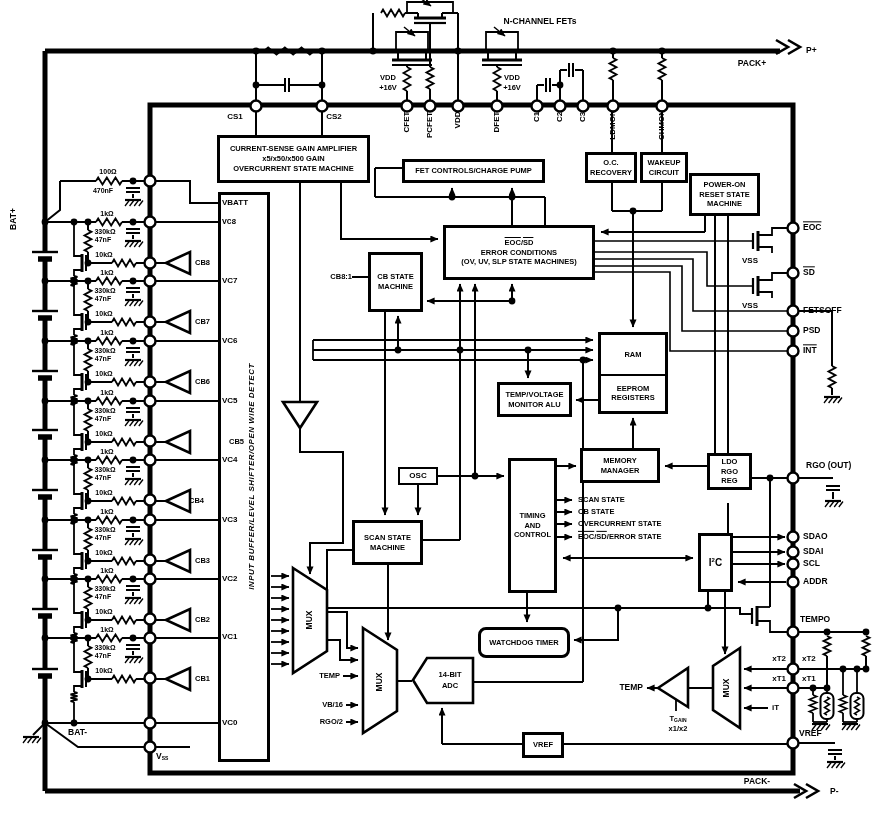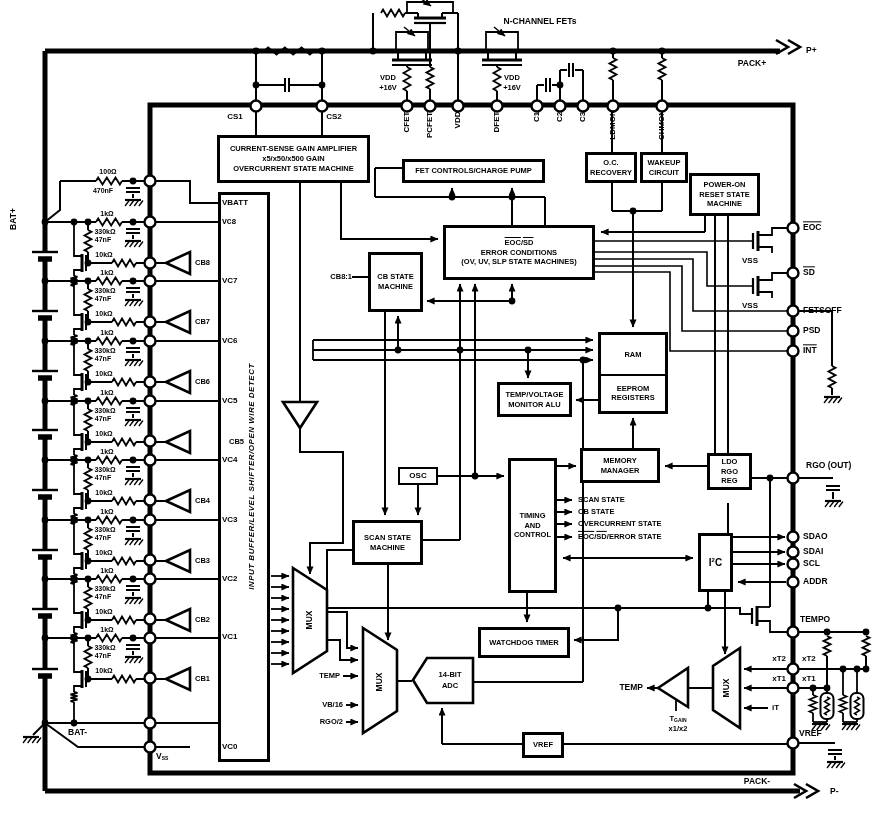--- a/index.html
+++ b/index.html
@@ -746,21 +746,21 @@
       <div>MACHINE</div>
     </div>
     <div class="bx" style="left:707px;top:453px;width:45px;height:37px;">
       <div>LDO</div>
       <div>RGO</div>
       <div>REG</div>
     </div>
     <div class="bx" style="left:698px;top:533px;width:35px;height:59px;font-size:10px;">
       <div><span>I</span><sup class="sp">2</sup><span>C</span></div>
     </div>
-    <div class="bx" style="left:478px;top:627px;width:92px;height:31px;">
+    <div class="bx" style="left:478px;top:627px;width:92px;height:31px;border-radius:8px;">
       <div>WATCHDOG TIMER</div>
     </div>
     <div class="bx" style="left:522px;top:732px;width:42px;height:26px;">
       <div>VREF</div>
     </div>
 
     <div class="lb s85 rot" style="left:310px;top:620px;">MUX</div>
     <div class="lb s85 rot" style="left:380px;top:682px;">MUX</div>
     <div class="lb s85 rot" style="left:727px;top:688px;">MUX</div>
     <div class="lb s75" style="left:450px;top:675px;">14-BIT</div>
@@ -832,21 +832,21 @@
       <div class="lb s75 la-l" style="left: 195px; top: 382px;">CB6</div>
       <div class="lb " style="left: 107px; top: 393px;">1kΩ</div>
       <div class="lb " style="left: 105px; top: 411px;">330kΩ</div>
       <div class="lb " style="left: 103px; top: 419px;">47nF</div>
       <div class="lb " style="left: 104px; top: 434px;">10kΩ</div>
       <div class="lb s75 la-l" style="left: 195px; top: 442px; margin-left: 34px;">CB5</div>
       <div class="lb " style="left: 107px; top: 452px;">1kΩ</div>
       <div class="lb " style="left: 105px; top: 470px;">330kΩ</div>
       <div class="lb " style="left: 103px; top: 478px;">47nF</div>
       <div class="lb " style="left: 104px; top: 493px;">10kΩ</div>
-      <div class="lb s75 la-l" style="left: 195px; top: 501px; text-align: right;">CB4</div>
+      <div class="lb s75 la-l" style="left: 189px; top: 501px; text-align: right;">CB4</div>
       <div class="lb " style="left: 107px; top: 512px;">1kΩ</div>
       <div class="lb " style="left: 105px; top: 530px;">330kΩ</div>
       <div class="lb " style="left: 103px; top: 538px;">47nF</div>
       <div class="lb " style="left: 104px; top: 553px;">10kΩ</div>
       <div class="lb s75 la-l" style="left: 195px; top: 561px;">CB3</div>
       <div class="lb " style="left: 107px; top: 571px;">1kΩ</div>
       <div class="lb " style="left: 105px; top: 589px;">330kΩ</div>
       <div class="lb " style="left: 103px; top: 597px;">47nF</div>
       <div class="lb " style="left: 104px; top: 612px;">10kΩ</div>
       <div class="lb s75 la-l" style="left: 195px; top: 620px;">CB2</div>
@@ -859,21 +859,21 @@
       <div class="lb " style="left: 103px; top: 191px;">470nF</div>
       <div class="lb s8 la-l" style="left: 222px; top: 203px;">VBATT</div>
       <div class="lb s8 la-l" style="left: 222px; top: 222px; font-family: Liberation Mono, monospace;">VC8</div>
       <div class="lb s8 la-l" style="left: 222px; top: 281px;">VC7</div>
       <div class="lb s8 la-l" style="left: 222px; top: 341px;">VC6</div>
       <div class="lb s8 la-l" style="left: 222px; top: 401px;">VC5</div>
       <div class="lb s8 la-l" style="left: 222px; top: 460px;">VC4</div>
       <div class="lb s8 la-l" style="left: 222px; top: 520px;">VC3</div>
       <div class="lb s8 la-l" style="left: 222px; top: 579px;">VC2</div>
       <div class="lb s8 la-l" style="left: 222px; top: 637px;">VC1</div>
-      <div class="lb s8 la-l" style="left: 222px; top: 723px; margin-top: 24px;">VC0</div>
+      <div class="lb s8 la-l" style="left: 222px; top: 723px;">VC0</div>
       <div class="lb s8" style="left: 235px; top: 117px;">CS1</div>
       <div class="lb s8" style="left: 334px; top: 117px;">CS2</div>
       <div class="lb s8 rot" style="left: 407px; top: 122.4px;">CFET</div>
       <div class="lb s8 rot" style="left: 430px; top: 125px;">PCFET</div>
       <div class="lb s8 rot" style="left: 458px; top: 119.8px;">VDD</div>
       <div class="lb s8 rot" style="left: 497px; top: 122.4px;">DFET</div>
       <div class="lb s8 rot" style="left: 537px; top: 117.2px;">C1</div>
       <div class="lb s8 rot" style="left: 560px; top: 117.2px;">C2</div>
       <div class="lb s8 rot" style="left: 583px; top: 117.2px;">C3</div>
       <div class="lb s8 rot" style="left: 613px; top: 125px;">LDMON</div>

